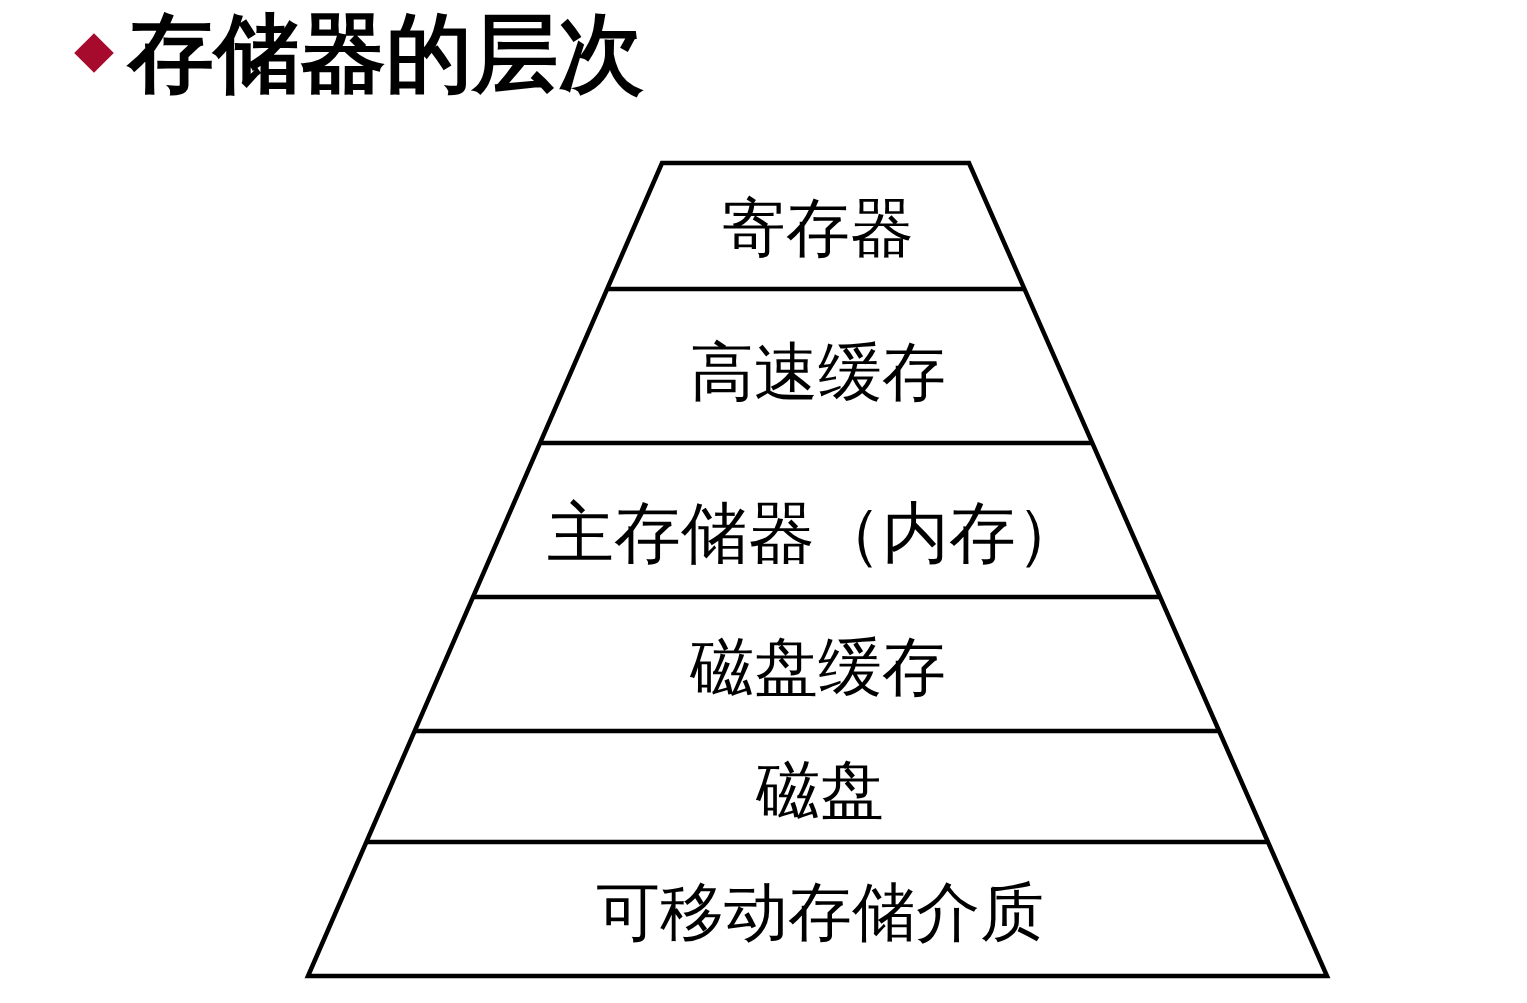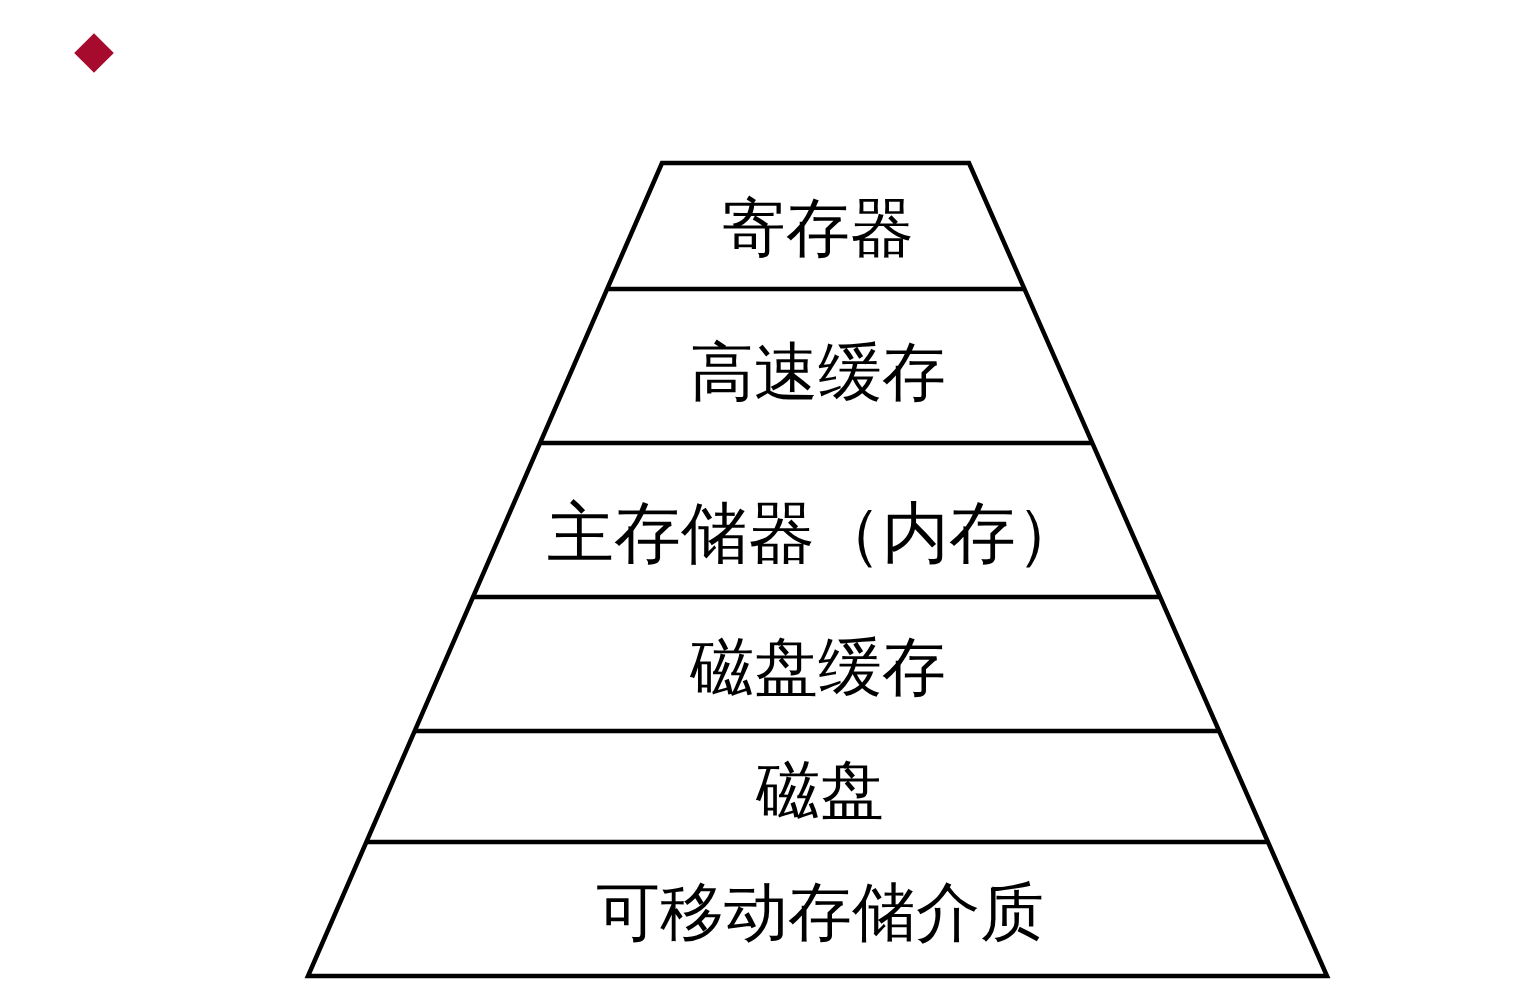--- a/index.html
+++ b/index.html
@@ -69,20 +69,21 @@
     font-size: 67px;
   }
 </style>
 </head>
 <body>
 
 <div class="slide">
 
   <div class="title-row">
     <span class="diamond-bullet"></span>
+    <h1 class="slide-title">存储器的层次</h1>
   </div>
 
   <svg class="pyramid-svg" viewBox="0 0 1527 1003" xmlns="http://www.w3.org/2000/svg">
 
     <polygon class="pyramid-outline" points="662,163 969,163 1327,976 308,976" stroke="#000000"></polygon>
 
     <line class="level-divider" x1="607" y1="289" x2="1025" y2="289"></line>
     <line class="level-divider" x1="540" y1="443" x2="1092" y2="443"></line>
     <line class="level-divider" x1="473" y1="597" x2="1160" y2="597"></line>
     <line class="level-divider" x1="415" y1="731" x2="1219" y2="731"></line>

